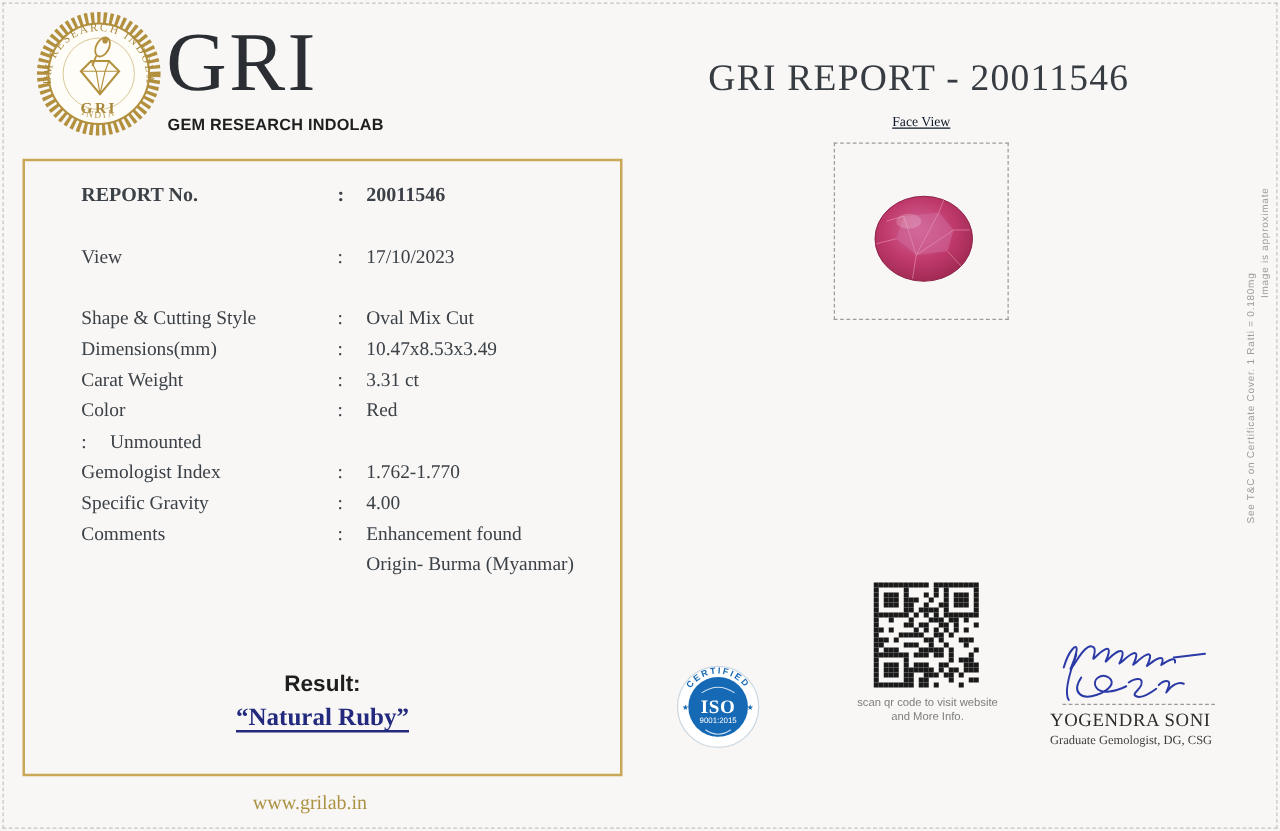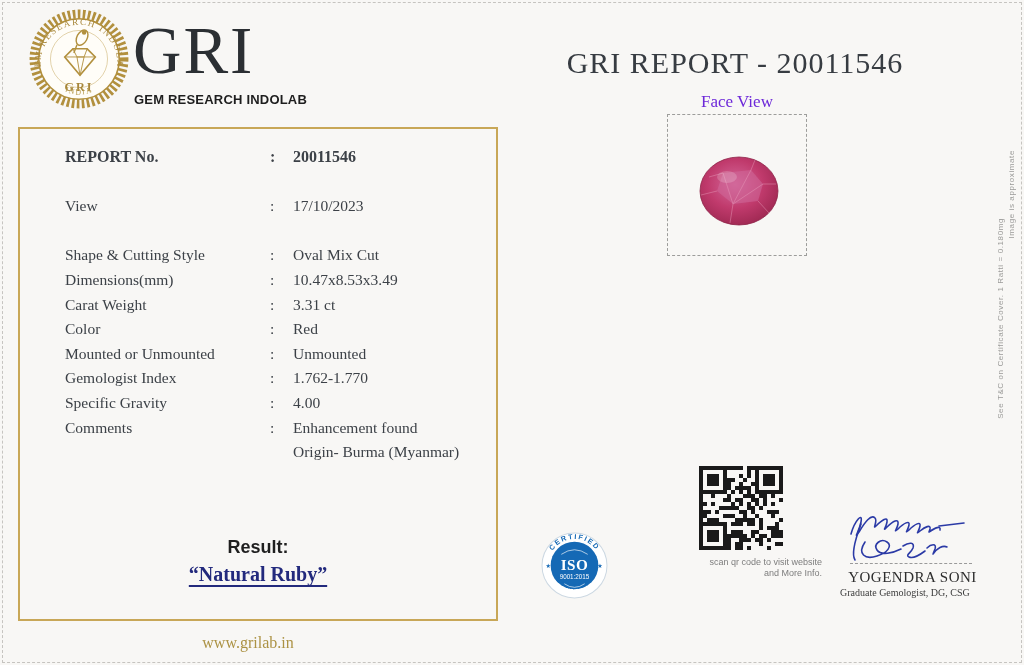--- a/index.html
+++ b/index.html
@@ -15,21 +15,21 @@
   .wordmark { position:absolute; left:133px; top:14px; width:160px; color:#2b2f33;
               font-size:67px; line-height:72px; letter-spacing:2px; font-family:"Liberation Serif", serif; }
   .tagline { position:absolute; left:134px; top:92px; width:170px; color:#1e1e1e;
              font-family:"Liberation Sans", sans-serif; font-weight:bold; font-size:13px; letter-spacing:0.2px; white-space:nowrap; }
 
   .report-title { position:absolute; left:510px; top:46px; width:450px; text-align:center;
                   font-size:30px; color:#373c42; letter-spacing:1px; }
 
   
   .face-label { position:absolute; left:667px; top:92px; width:140px; text-align:center;
-                font-size:17px; color:#6d28d9; }
+                font-size:11px; color:#0f172a;text-decoration:underline; }
   .face-box { position:absolute; left:667px; top:114px; width:140px; height:142px;
               border:1px dashed #9d9d9b; }
   .ruby-svg { position:absolute; left:29px; top:36px; }
 
   
   .details-box { position:absolute; left:18px; top:127px; width:480px; height:494px;
                  border:2px solid #c8a757; }
   #spec-rows { position:absolute; left:65px; top:145px; width:420px; font-size:15.5px; color:#3c4147; }
   .spec-row { display:flex; line-height:24.6px; }
   .spec-row.gap { margin-bottom:24.6px; }
@@ -47,27 +47,27 @@
 
   
   .website { position:absolute; left:8px; top:634px; width:480px; text-align:center;
              font-size:16px; color:#ac9244; }
 
   
   .iso-badge { position:absolute; left:541px; top:532px; width:67px; height:67px; }
 
   
   .qr-wrap { position:absolute; left:697px; top:464px; width:88px; height:88px; }
-  .qr-caption { position:absolute; left:662px; top:557px; width:160px; text-align:right;
+  .qr-caption { position:absolute; left:662px; top:557px; width:160px; text-align:center;
                 font-family:"Liberation Sans", sans-serif; font-size:9px; line-height:11px; color:#7d7d7d; }
 
   
   .sig-svg { position:absolute; left:843px; top:496px; width:128px; height:66px; }
   .sig-line { position:absolute; left:850px; top:563px; width:122px; border-top:1px dashed #9a9a9a; }
-  .sig-name { position:absolute; left:840px; top:569px; width:145px; text-align:center;
+  .sig-name { position:absolute; left:840px; top:569px; width:145px; 
               font-size:15px; letter-spacing:0.5px; color:#2d2d2d; }
   .sig-cred { position:absolute; left:840px; top:587px; width:145px; text-align:left;
               font-size:10px; color:#3c3c3c; white-space:nowrap; }
 
   
   .vtext { position:absolute; writing-mode:vertical-rl; transform:rotate(180deg);
            font-family:"Liberation Sans", sans-serif; font-size:8px; letter-spacing:0.6px; color:#9b9b99; white-space:nowrap; }
   .vt-terms { left:996px; top:218px; }
   .vt-image { left:1007px; top:150px; }
 </style>
@@ -155,21 +155,20 @@
         <span class="spec-label">Carat Weight</span>
         <span class="spec-colon">:</span>
         <span class="spec-value">3.31 ct</span>
       </div>
       <div class="spec-row">
         <span class="spec-label">Color</span>
         <span class="spec-colon">:</span>
         <span class="spec-value">Red</span>
       </div>
       <div class="spec-row">
-        <span class="spec-label">Mounted or Unmounted</span>
         <span class="spec-colon">:</span>
         <span class="spec-value">Unmounted</span>
       </div>
       <div class="spec-row">
         <span class="spec-label">Gemologist Index</span>
         <span class="spec-colon">:</span>
         <span class="spec-value">1.762-1.770</span>
       </div>
       <div class="spec-row">
         <span class="spec-label">Specific Gravity</span>

